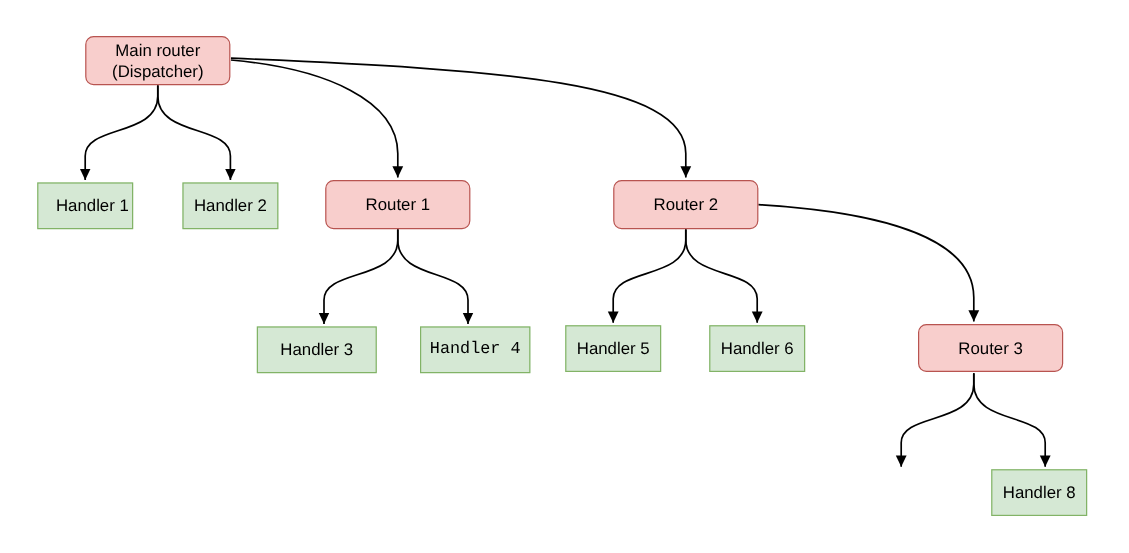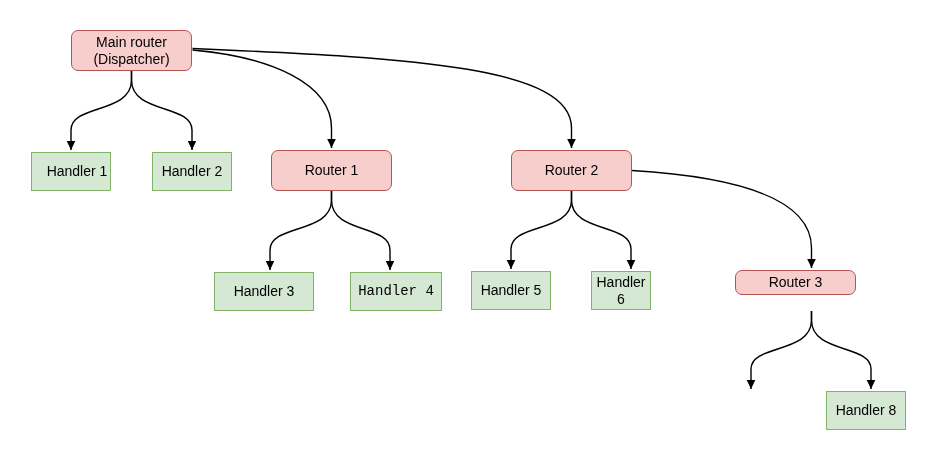--- a/index.html
+++ b/index.html
@@ -95,20 +95,20 @@
   <div class="node router" style="left:271px; top:150px; width:121px; height:41px;">Router 1</div>
 
   <div class="node router" style="left:511px; top:150px; width:121px; height:41px;">Router 2</div>
 
   <div class="node handler" style="left:214px; top:272px; width:100px; height:39px;">Handler 3</div>
 
   <div class="node handler" style="left:350px; top:272px; width:92px; height:39px;font-family:Liberation Mono, monospace;">Handler 4</div>
 
   <div class="node handler" style="left:471px; top:271px; width:80px; height:39px;">Handler 5</div>
 
-  <div class="node handler" style="left:591px; top:271px; width:60px; height:39px;">Handler 6</div>
+  <div class="node handler" style="left:591px; top:271px; width:80px; height:39px;">Handler 6</div>
 
-  <div class="node router" style="left:735px; top:270px; width:121px; height:25px;">Router 3</div>
+  <div class="node router" style="left:765px; top:270px; width:121px; height:40px;">Router 3</div>
 
 
   <div class="node handler" style="left:826px; top:391px; width:80px; height:39px;">Handler 8</div>
 
 </div>
 
 </body></html>

